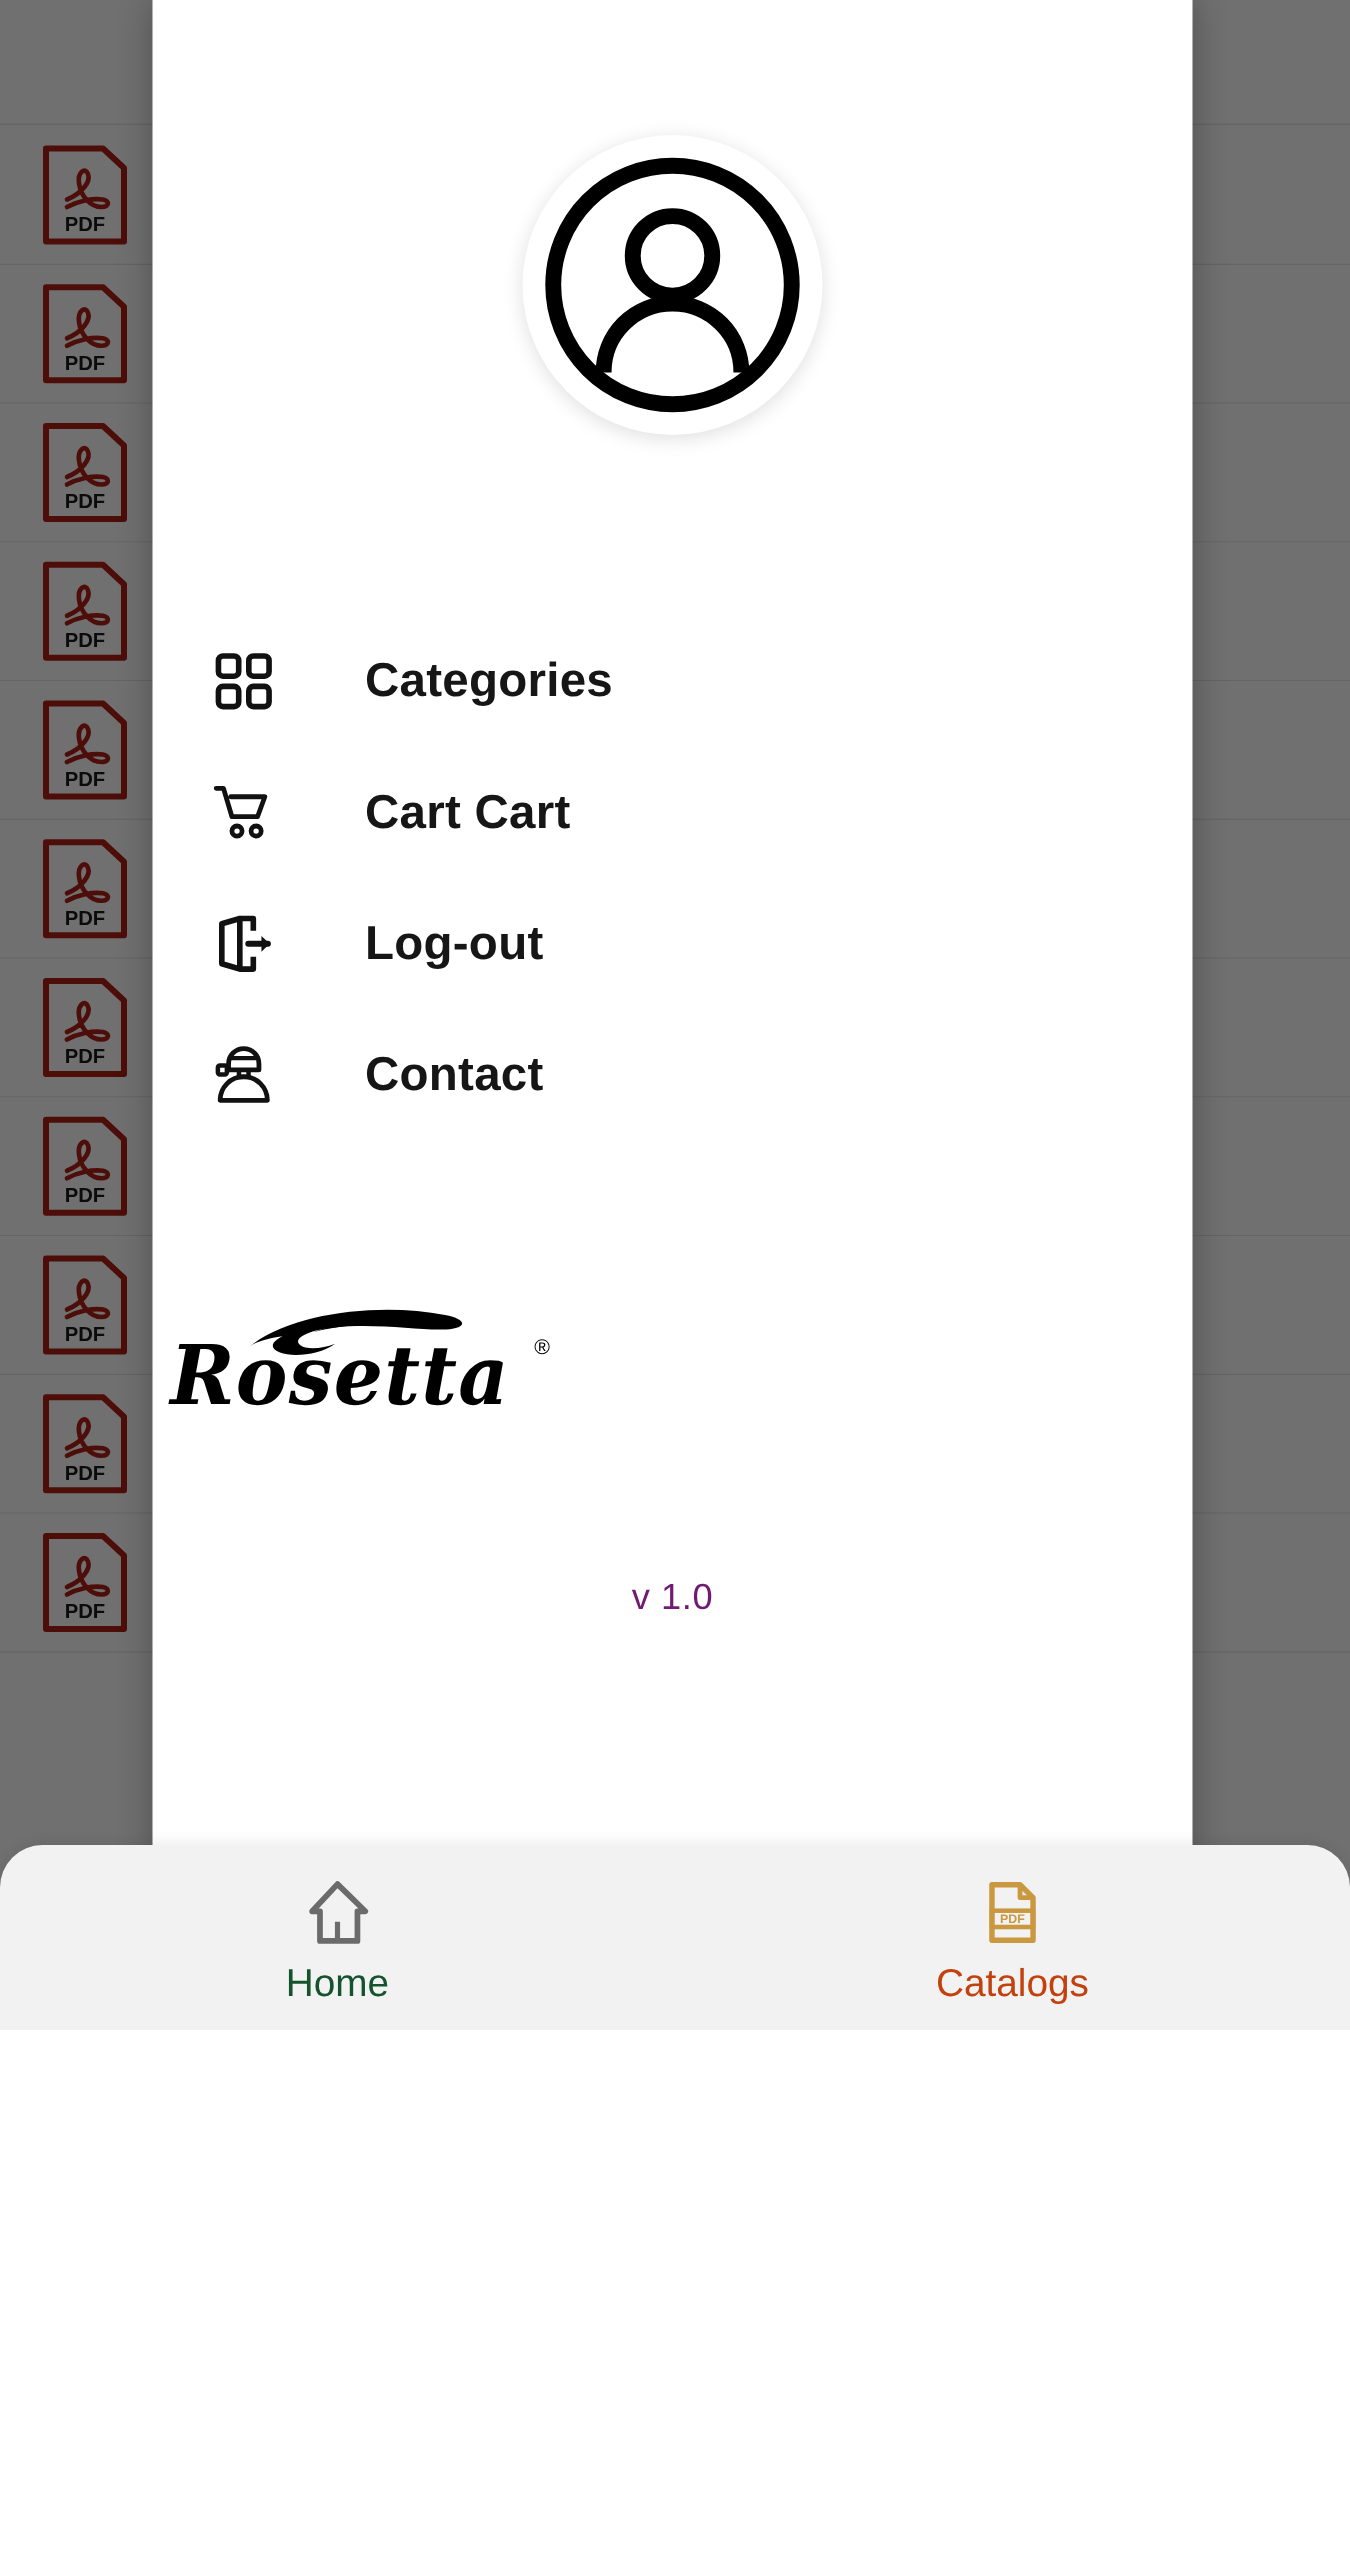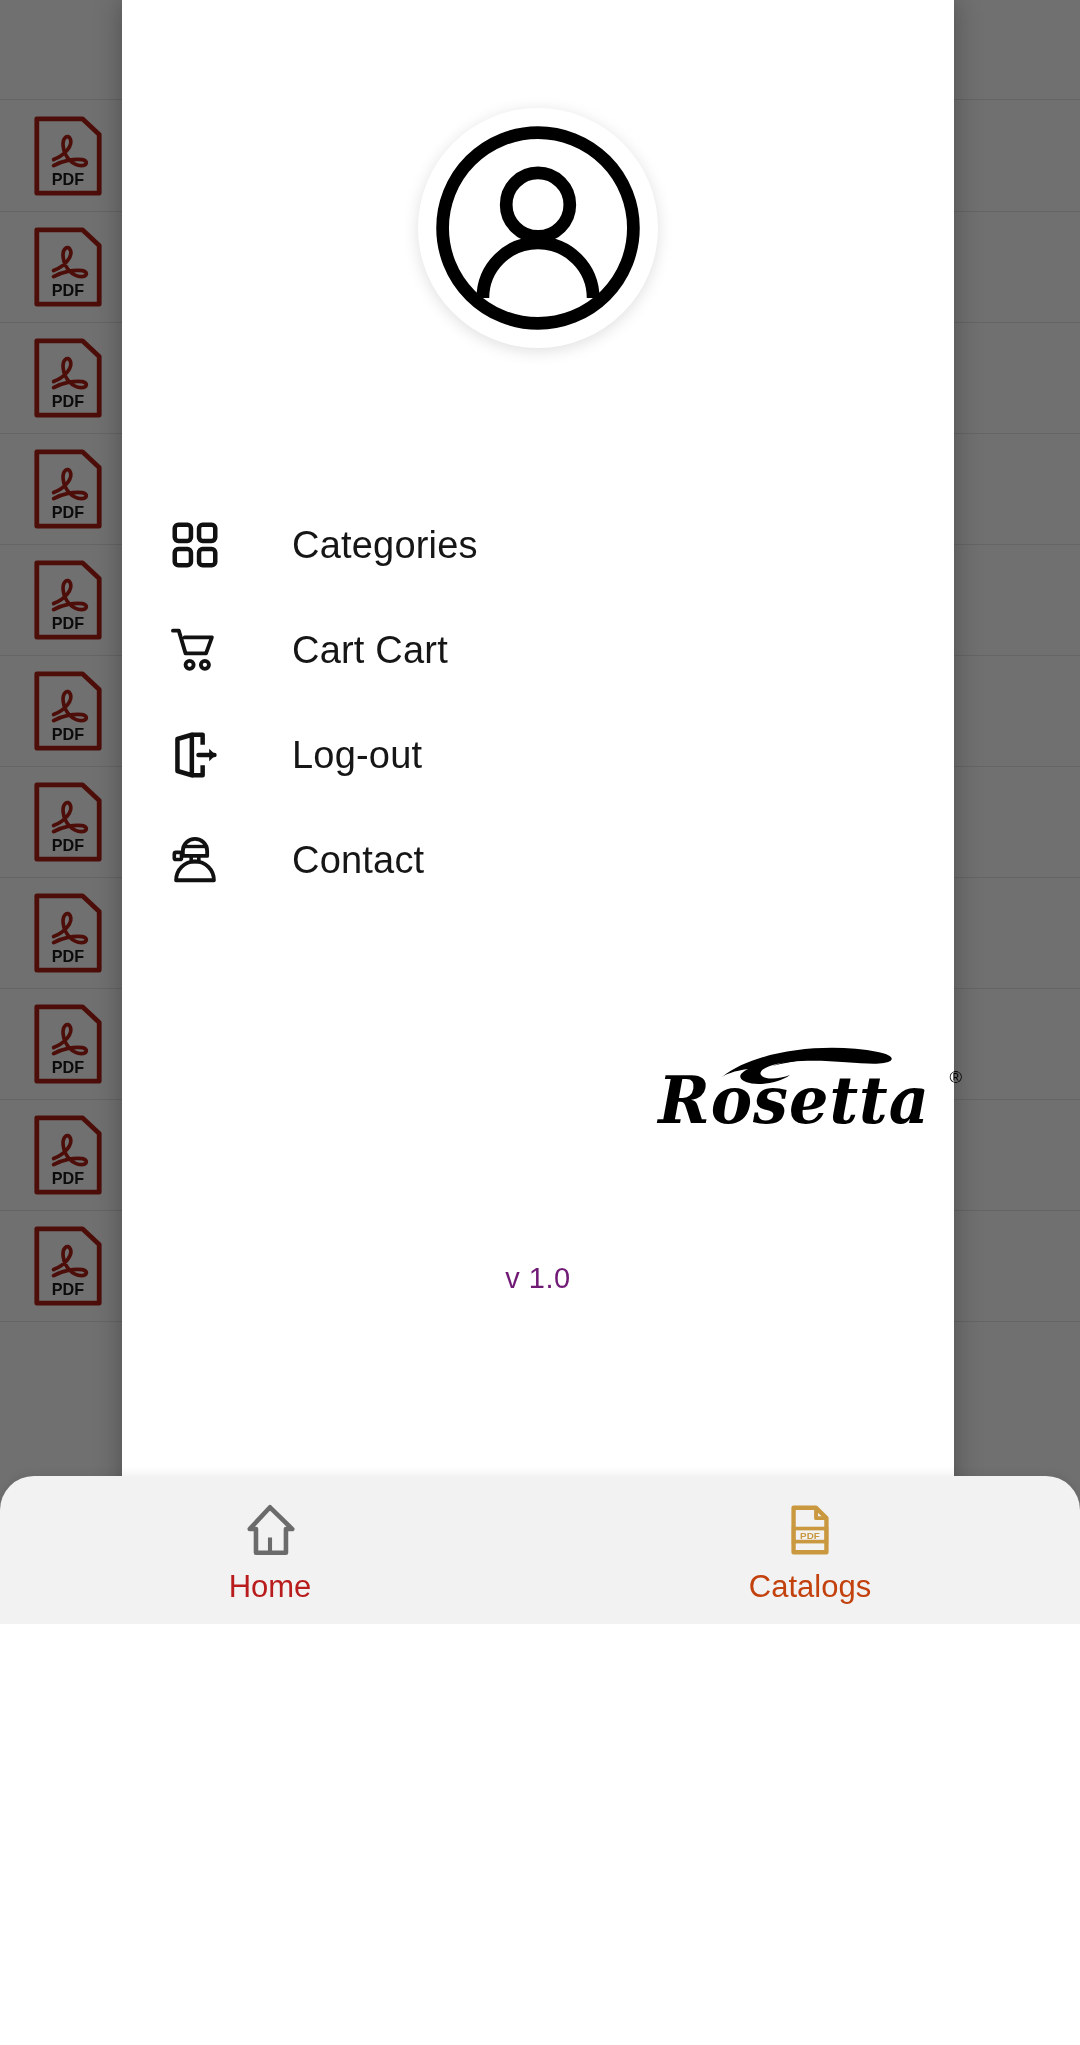--- a/index.html
+++ b/index.html
@@ -83,20 +83,21 @@
     background:#ffffff;
     box-shadow:0 3px 16px rgba(0,0,0,0.13);
     display:flex; align-items:center; justify-content:center;
   }
   .avatar-card svg{ display:block; }
 
   
   .menu{
     margin-top:144px;
     padding-left:46px;
+    font-weight:bold;
   }
   .menu-item{
     display:flex;
     align-items:center;
     height:105px;
     cursor:pointer;
   }
   .menu-icon{
     width:76px;
     flex:0 0 76px;
@@ -108,21 +109,21 @@
     font-size:38px;
     color:#161616;
     letter-spacing:0.2px;
     line-height:1;
   }
 
   
   .logo-wrap{
     margin-top:132px;
     display:flex;
-    justify-content:flex-end;
+    justify-content:flex-start;
   }
   .logo-inner{
     position:relative;
     width:310px; height:110px;
   }
   .logo-swoosh{
     position:absolute;
     left:72px; top:0;
   }
   .logo-word{
@@ -178,21 +179,21 @@
     justify-content:center;
     gap:10px;
     cursor:pointer;
   }
   .nav-icon{ height:62px; display:flex; align-items:center; }
   .nav-icon svg{ display:block; }
   .nav-label{
     font-size:31px;
     line-height:1;
   }
-  .nav-item.inactive .nav-label{ color:#b91c1c; }
+  .nav-item.inactive .nav-label{ color:#14532d; }
   .nav-item.active   .nav-label{ color:#c2410c; }
 </style>
 </head>
 <body>
 
 <div id="screen">
 
   <div id="backdrop">
     <div class="bg-topbar"></div>
     <div class="bg-list" id="bg-list">

